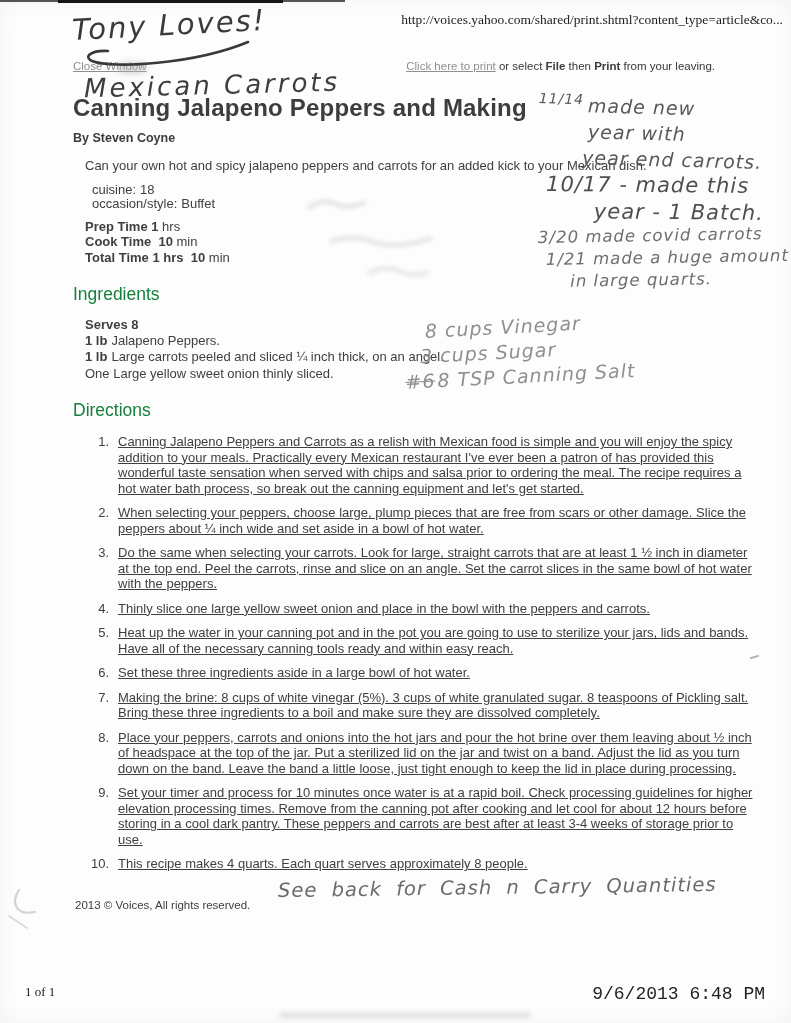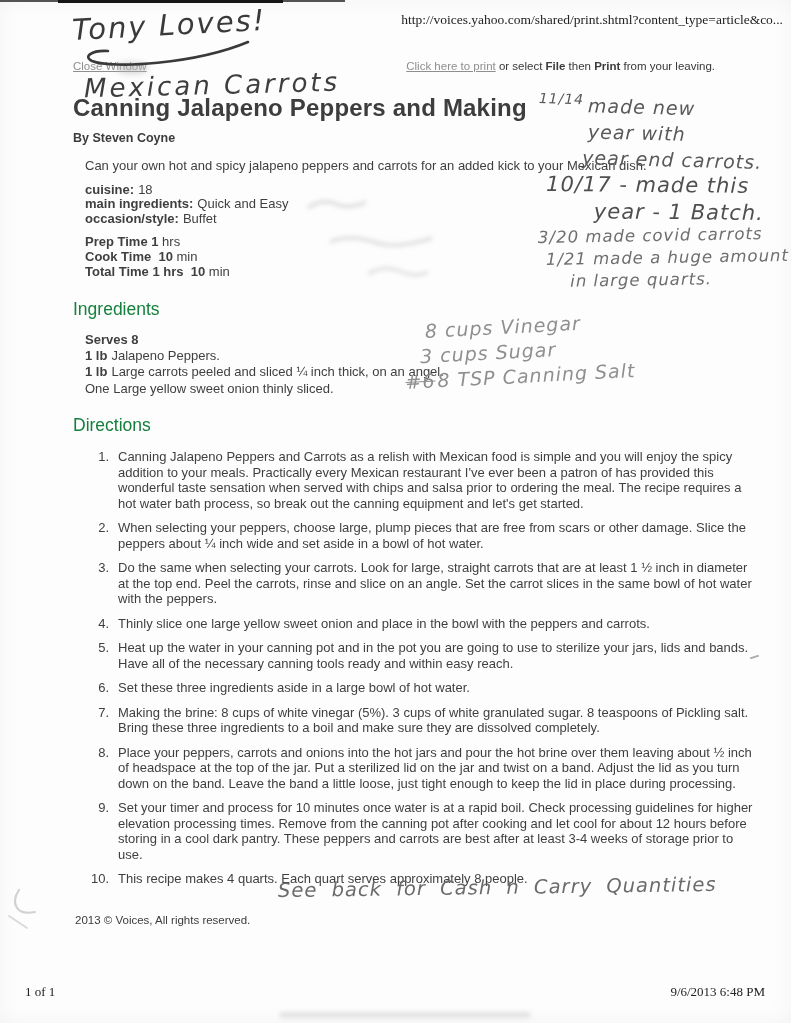--- a/index.html
+++ b/index.html
@@ -17,39 +17,39 @@
     margin:12px 8px 0 0;text-align:right;
     font-family:"Liberation Serif",serif;font-size:13.5px;color:#222;padding-left:22px;
   }
   .toolbar{display:flex;justify-content:space-between;align-items:baseline;margin:32px 76px 0 73px;font-size:11.5px;}
   .link{color:#8f8f8f;text-decoration:underline;cursor:pointer;}
   .print-instruction{color:#383838;}
   h1{margin:22px 0 0 73px;font-size:24px;font-weight:700;color:#3d3d3d;letter-spacing:.2px;}
   .byline{margin:9px 0 0 73px;font-size:12.5px;font-weight:700;color:#3b3b3b;}
   .desc{margin:13px 36px 0 85px;font-size:13px;line-height:15.5px;}
   .meta{margin:9px 0 0 85px;font-size:13px;line-height:14.8px;}
-  .meta .lbl{font-weight:700;margin-right:4px;}
+  .meta .lbl{font-weight:400;margin-right:4px;margin-left:7px;}
   .times{margin:7px 0 0 85px;font-size:13px;line-height:15.2px;}
   .times .bold-part{font-weight:700;}
   h2{margin:19px 0 0 73px;font-size:17.5px;font-weight:400;color:#15803d;}
   .serves{margin:12px 0 0 85px;font-size:13px;font-weight:700;}
   .ing{margin:1px 36px 0 85px;font-size:13px;line-height:15.5px;}
   .ing .qty{font-weight:700;margin-right:4px;}
-  ol.steps{margin:13px 0 0 0;padding:0;list-style:none;counter-reset:step;}
+  ol.steps{margin:13px 0 0 0;padding:0;list-style:none;counter-reset:step;text-decoration:underline;}
   ol.steps li{
     position:relative;margin:0 0 9px 0;padding:0 36px 0 118px;
     font-size:13px;line-height:15.5px;counter-increment:step;
   }
   ol.steps li::before{
     content:counter(step) ".";position:absolute;left:85px;width:24px;
     text-align:right;color:#3f3f3f;
   }
   .copyright{margin:27px 0 0 75px;font-size:11.5px;color:#3c3c3c;}
   .footer-left{position:absolute;left:25px;top:984px;font-family:"Liberation Serif",serif;font-size:13px;color:#222;}
-  .footer-right{position:absolute;right:26px;top:984px;font-family:Liberation Serif, serif;font-size:13px;color:#222;}
+  .footer-right{position:absolute;right:26px;top:984px;font-family:Liberation Mono, monospace;font-size:18px;color:#222;}
 
   
   .hw{
     position:absolute;font-family:"DejaVu Sans",sans-serif;font-style:italic;
     letter-spacing:1px;pointer-events:none;
   }
   .hw-tony{left:72px;top:8px;font-size:29px;color:#3a3a3a;transform:rotate(-3deg);letter-spacing:2px;}
   .hw-tony-swoosh{position:absolute;left:80px;top:38px;}
   .hw-mex{left:84px;top:70px;font-size:26px;color:#3e3e3e;transform:rotate(-1.5deg);letter-spacing:3px;}
   .hw-1114{left:538px;top:88px;font-size:19px;color:#595959;transform:rotate(1.5deg);line-height:26px;}
@@ -92,21 +92,20 @@
     <span class="print-instruction"><span class="link">Click here to print</span><span class="pre"> or select </span><b>File</b><span class="pre"> then </span><b>Print</b><span class="pre"> from your leaving.</span></span>
   </div>
   <div class="artifact close-smudge"></div>
 
   <h1>Canning Jalapeno Peppers and Making</h1>
   <div class="byline">By Steven Coyne</div>
   <p class="desc">Can your own hot and spicy jalapeno peppers and carrots for an added kick to your Mexican dish.</p>
 
   <div class="meta">
     <div><span class="lbl">cuisine:</span><span>18</span></div>
-    <div><span class="lbl">main ingredients:</span><span>Quick and Easy</span></div>
     <div><span class="lbl">occasion/style:</span><span>Buffet</span></div>
   </div>
 
   <div class="times">
     <div><span class="bold-part pre">Prep Time 1</span><span class="pre"> hrs</span></div>
     <div><span class="bold-part pre">Cook Time  10</span><span class="pre"> min</span></div>
     <div><span class="bold-part pre">Total Time 1 hrs  10</span><span class="pre"> min</span></div>
   </div>
 
   <h2>Ingredients</h2>

